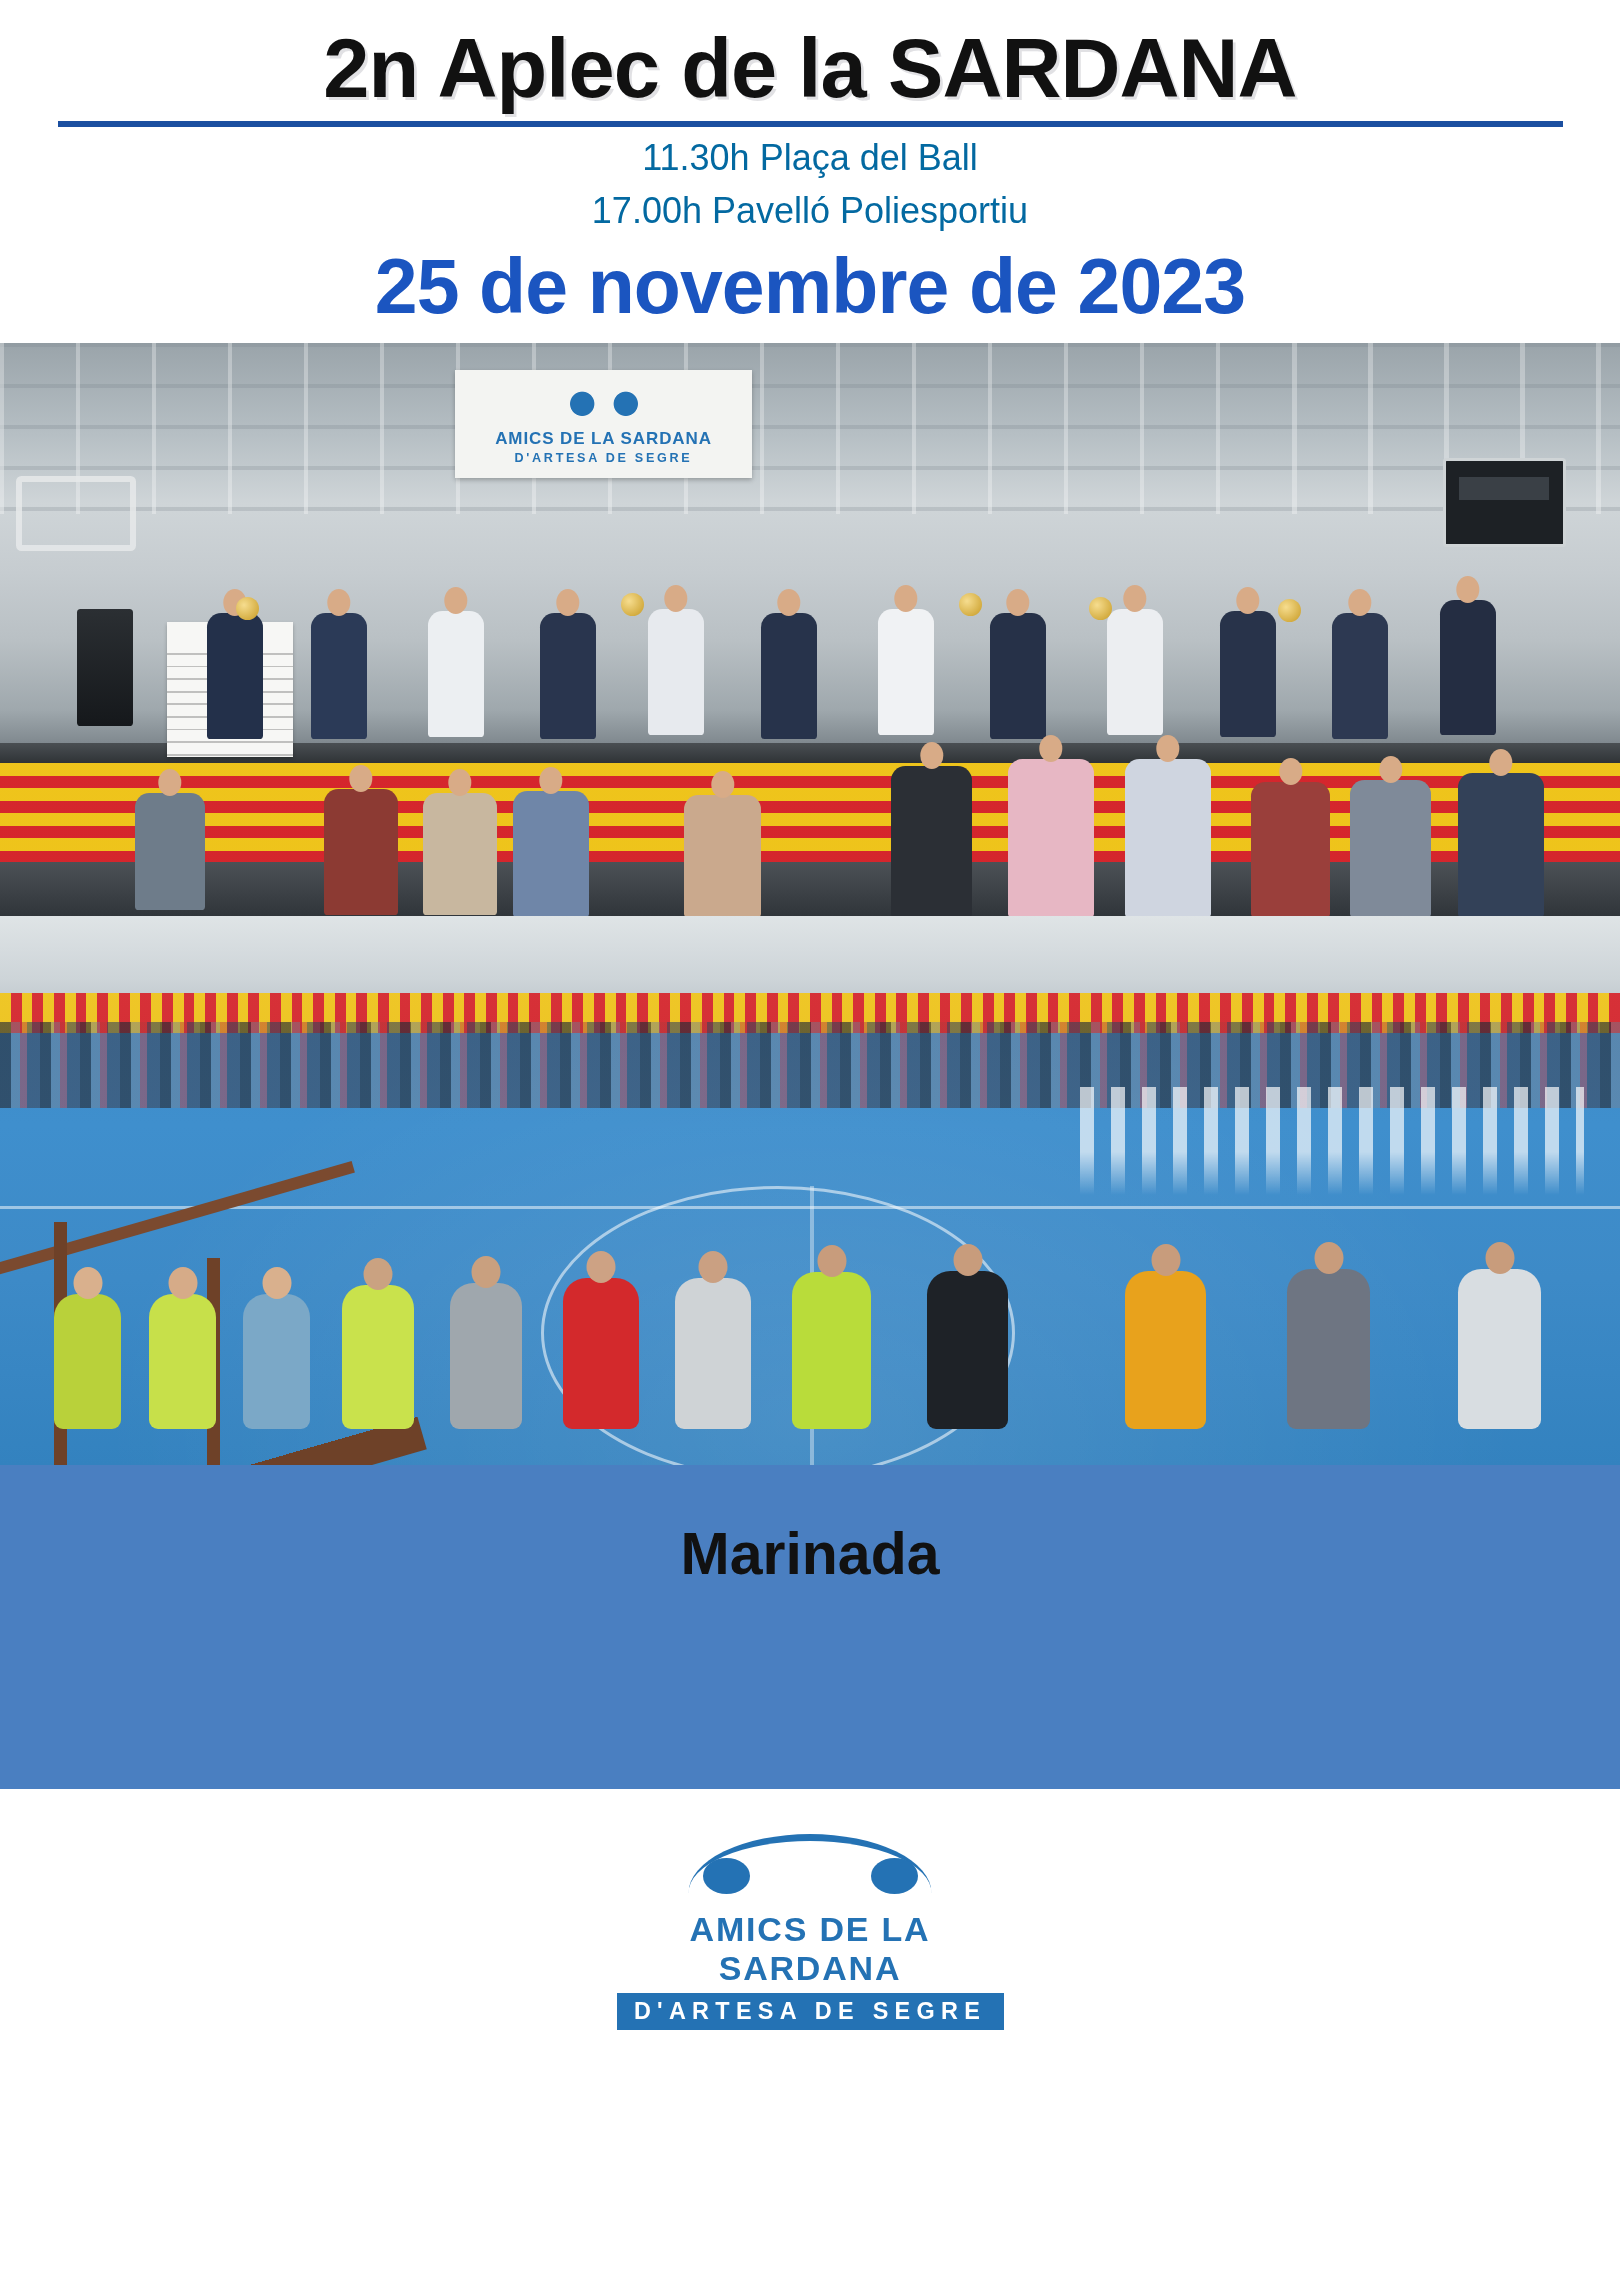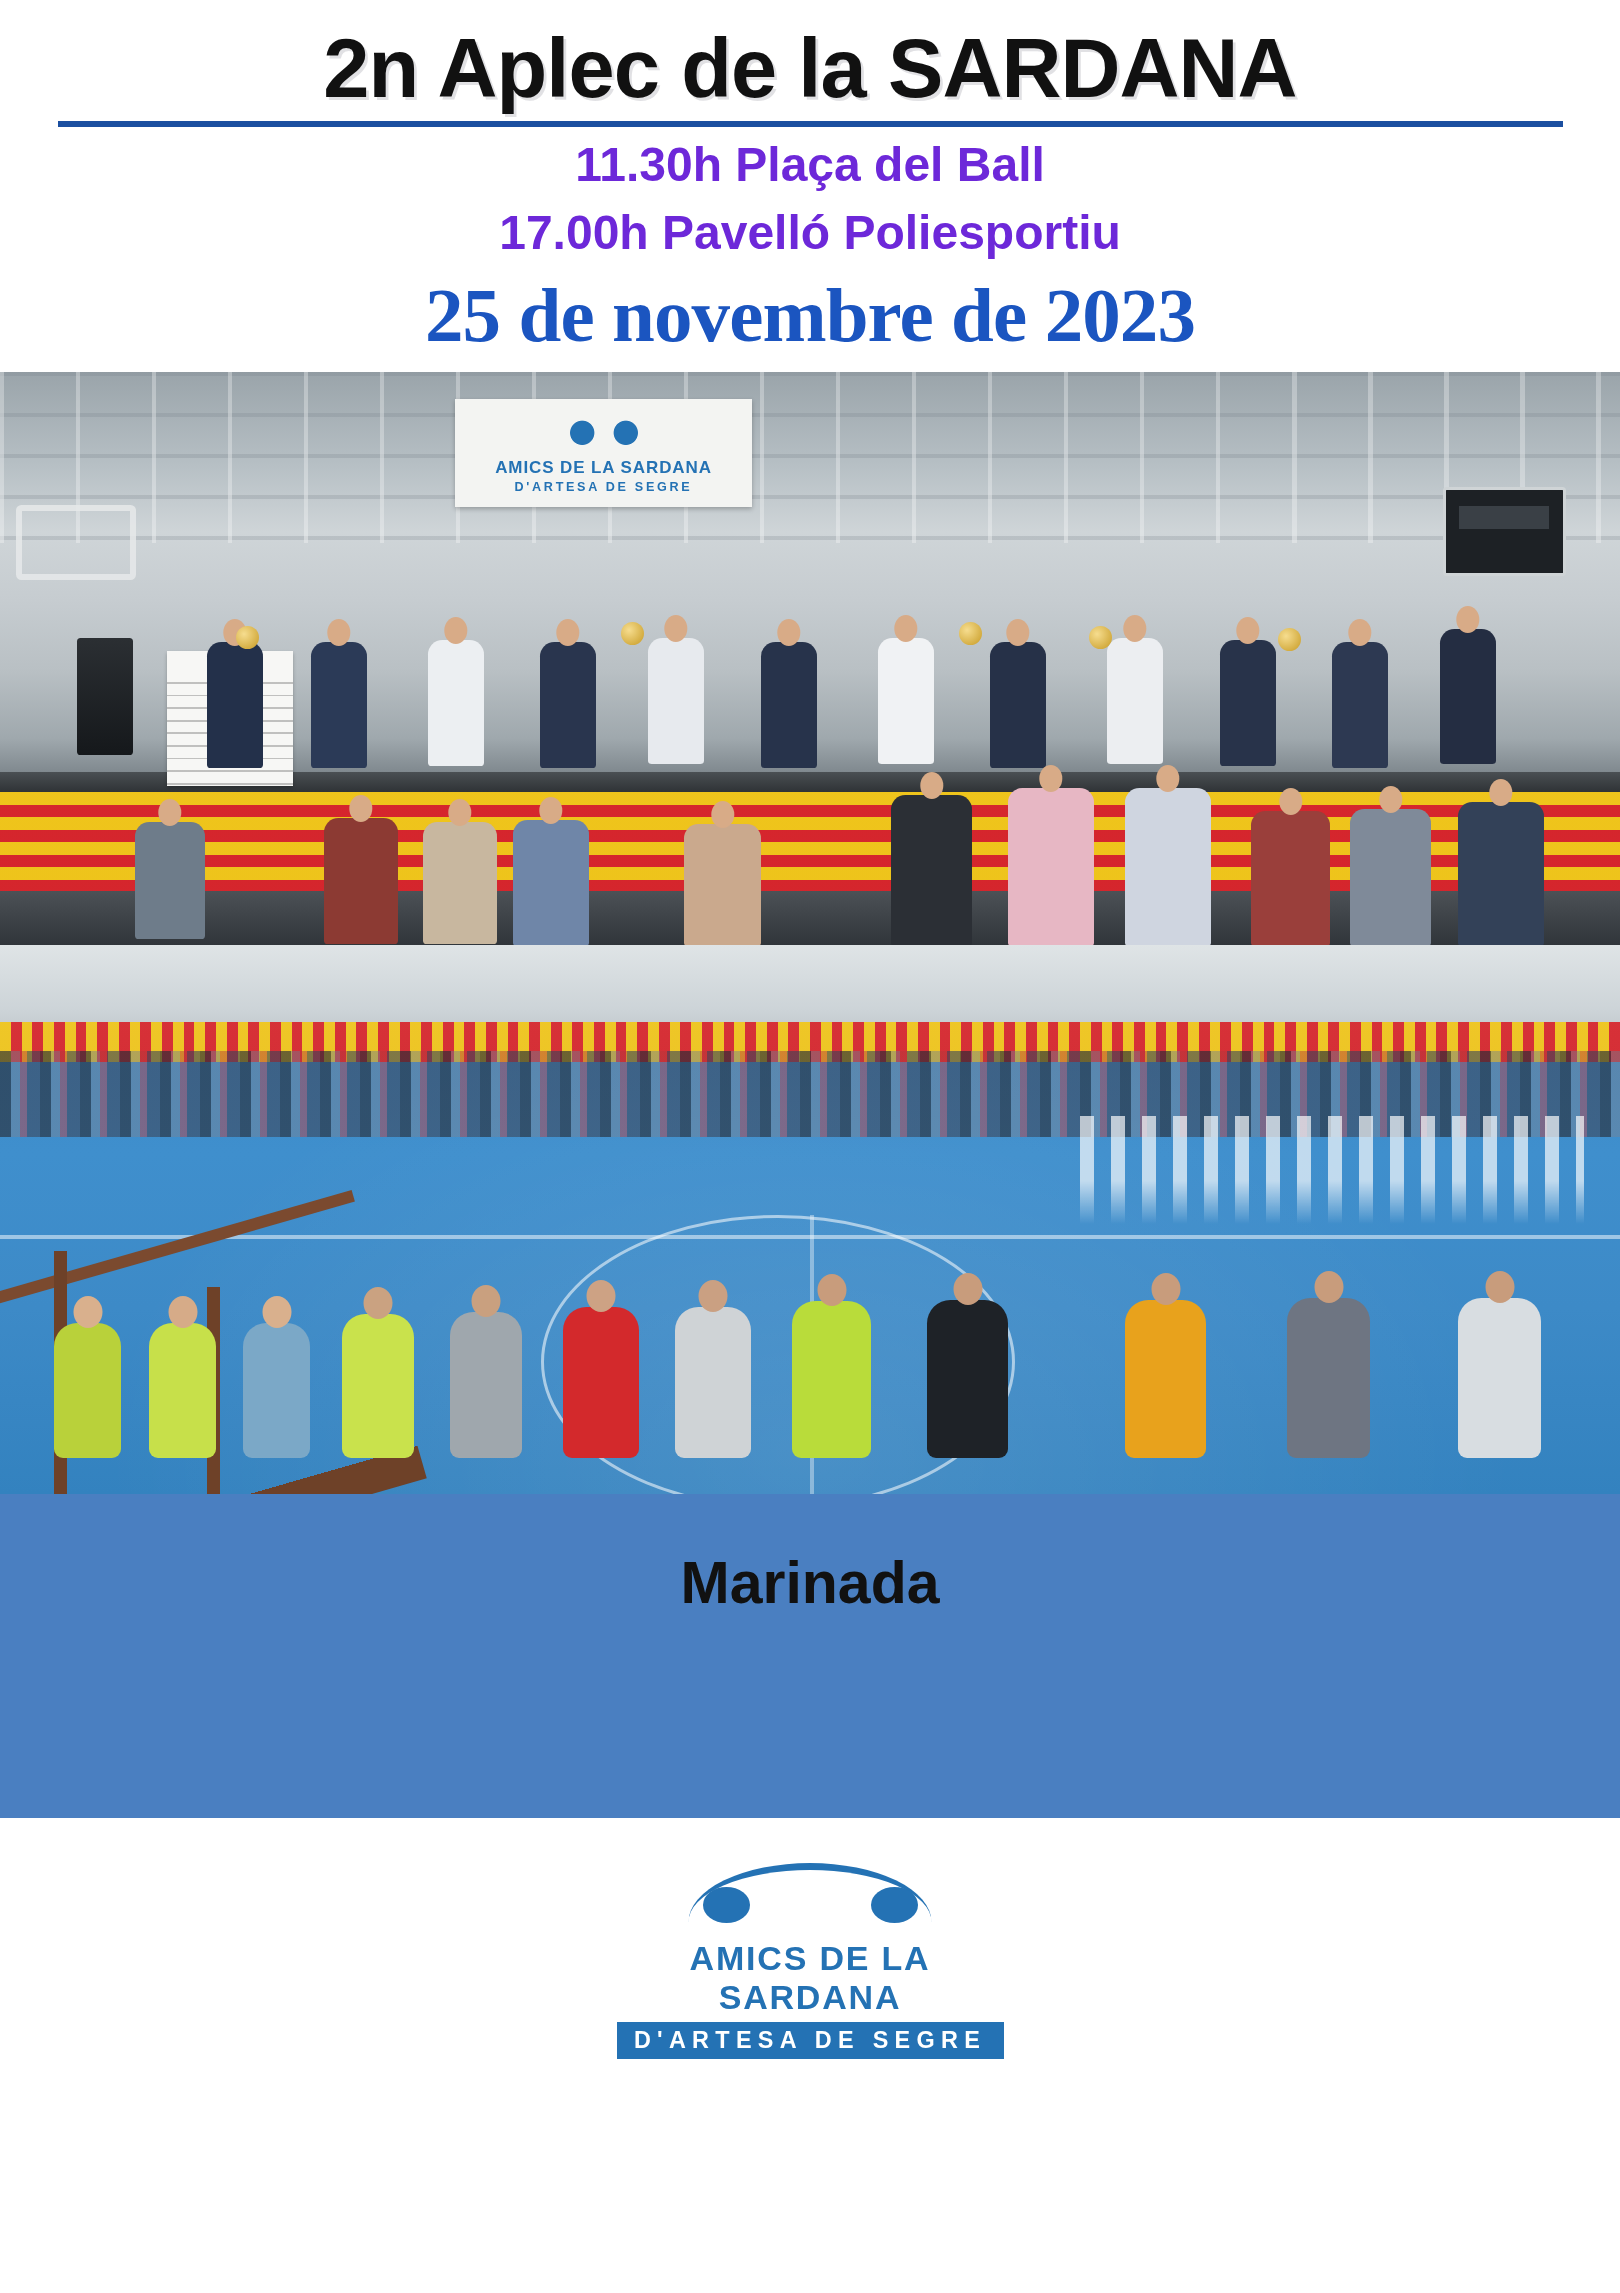--- a/index.html
+++ b/index.html
@@ -47,33 +47,32 @@
   .subtitle-town {
     margin-top: 23.4px;
     font-size: 65px;
     font-weight: bold;
     color: #1b55c0;
     letter-spacing: 0px;
     text-shadow: 2.7px 2.7px 0 rgba(190,120,220,0.45);
   }
   .line-time {
     margin-top: 9px;
-    font-size: 48px;
-    font-weight: bold;
-    color: #6d28d9;
+    font-size: 36px;
+    font-weight: normal;
+    color: #0369a1;
     line-height: 1.22;
   }
   .line-date {
     margin-top: 12.6px;
     font-size: 77px;
     font-weight: bold;
     color: #1b55c0;
     line-height: 1.05;
     letter-spacing: -0.9px;
-    font-family: Liberation Serif, serif;
   }
 
   
   .photos {
     margin-top: 16px;
     width: 1620px;
   }
   .photo {
     position: relative;
     overflow: hidden;

